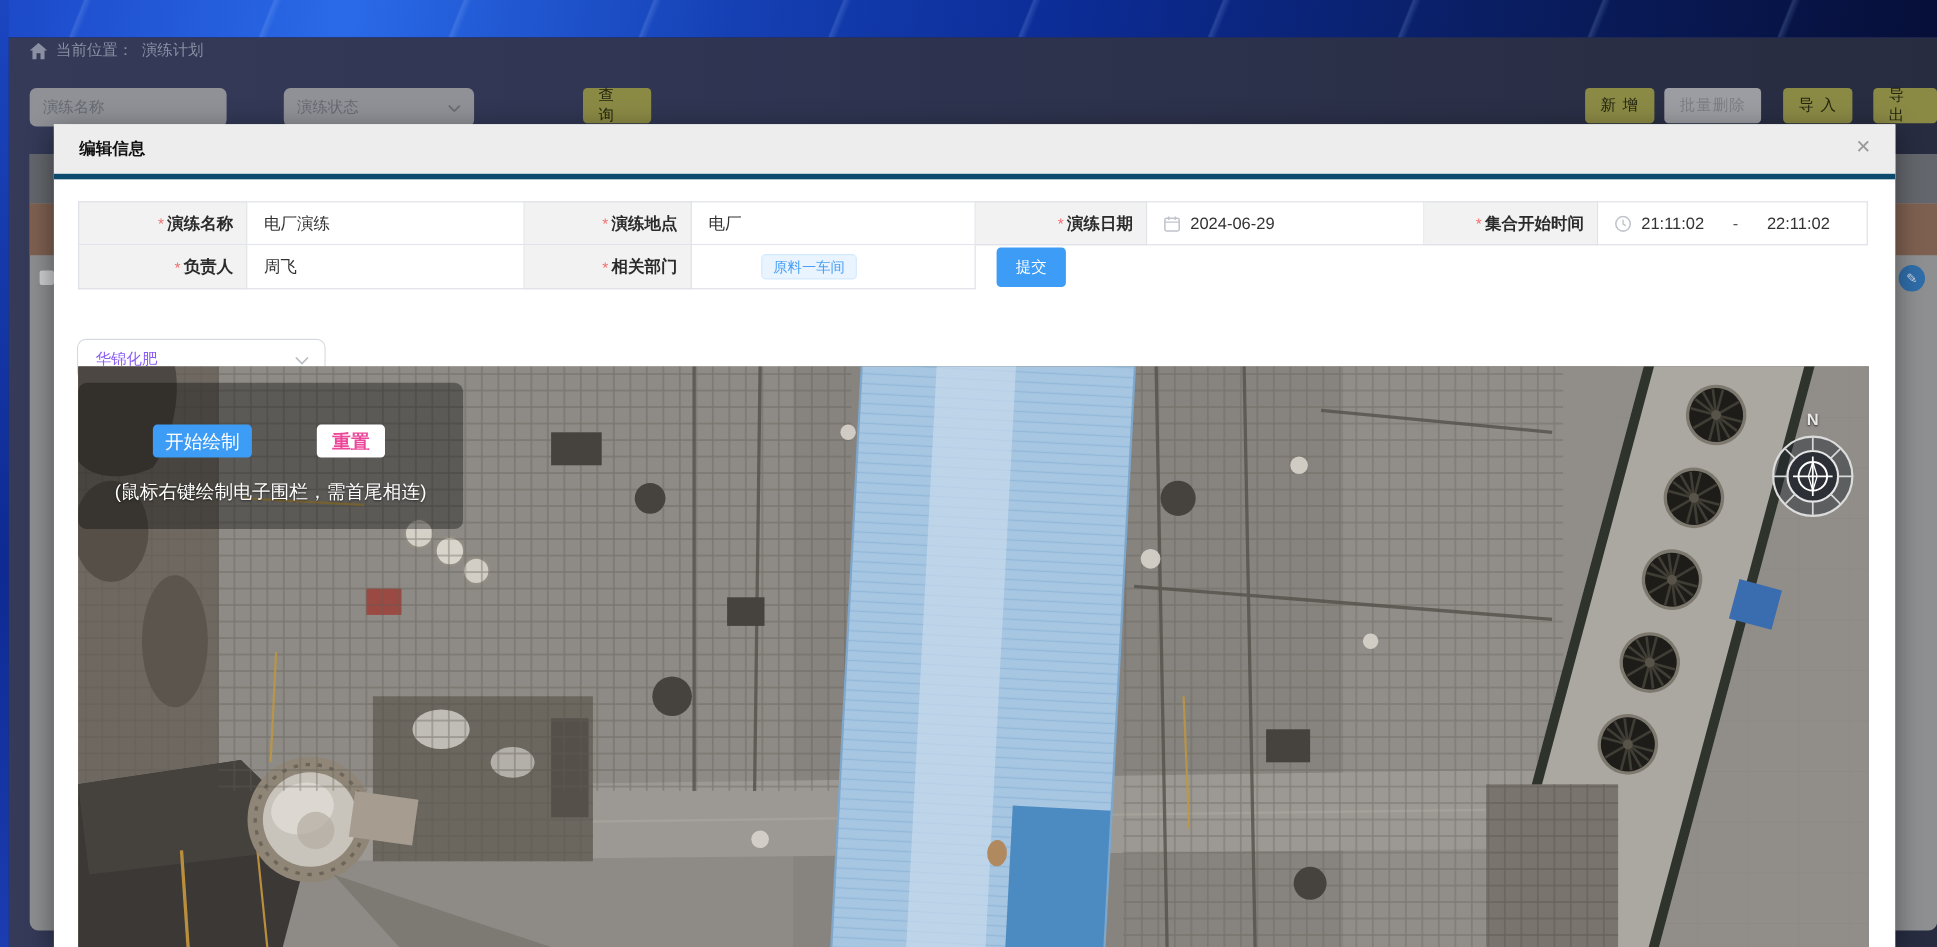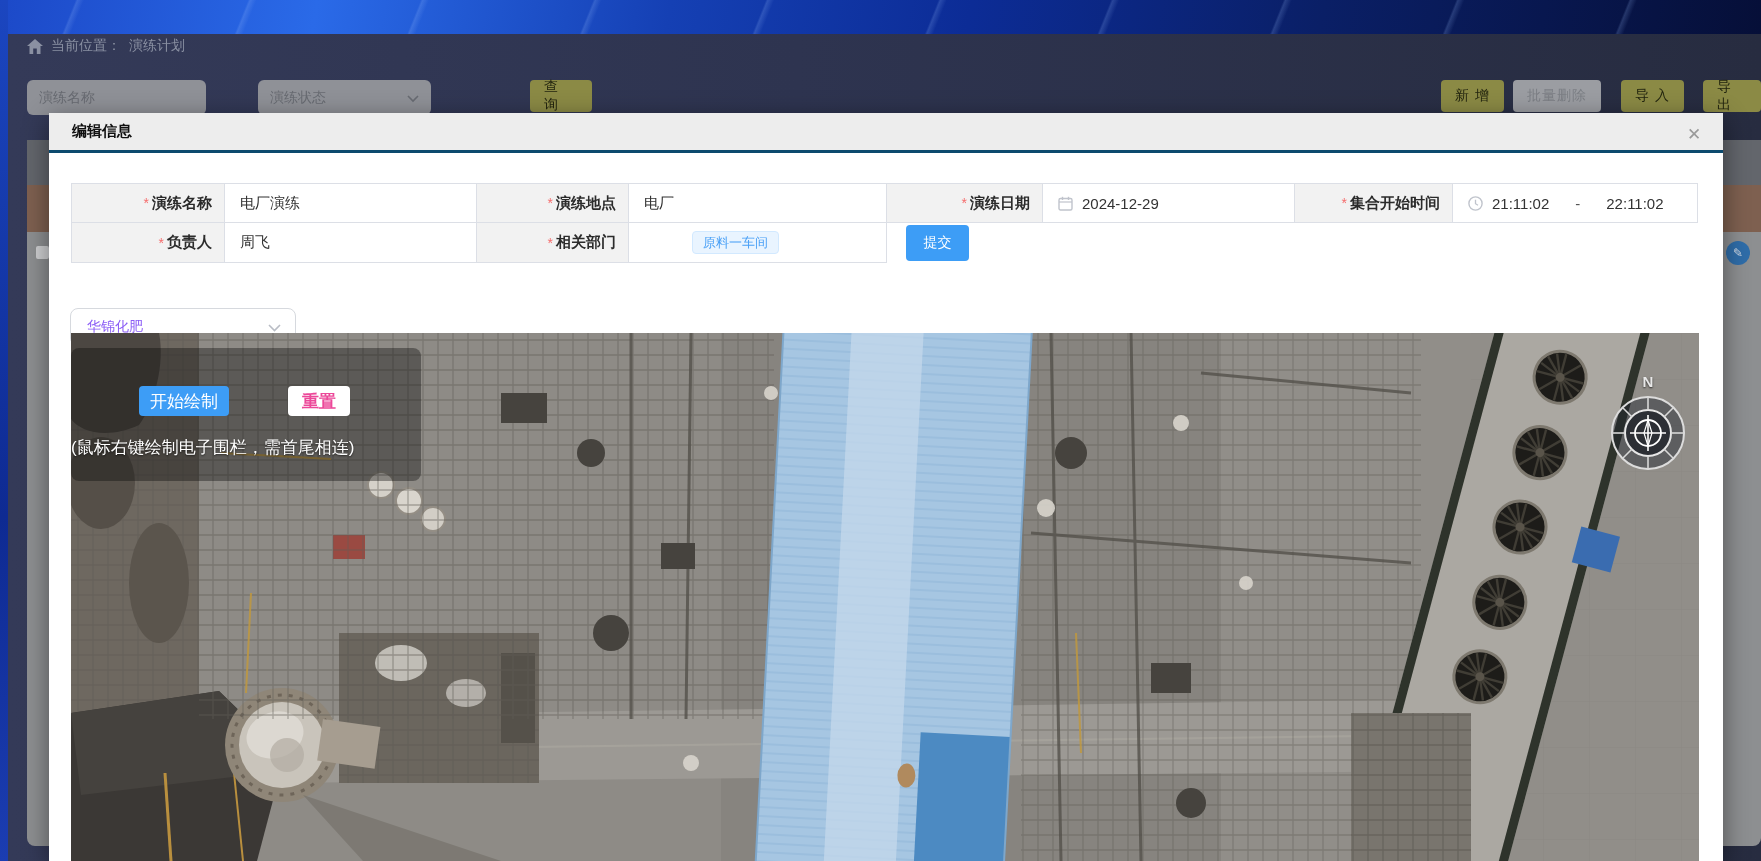--- a/index.html
+++ b/index.html
@@ -36,21 +36,21 @@
   .card-strip.right { left:1723px; width:38px; border-bottom-right-radius:8px; }
   .strip-top { position:absolute; left:0; top:0; width:100%; height:45px; background:#63666c; }
   .strip-header { position:absolute; left:0; top:45px; width:100%; height:47px; background:#7e6050; }
   .strip-checkbox { position:absolute; left:9px; top:61px; width:13px; height:13px; background:#cfd0d2; border-radius:2px; }
   .strip-edit-circle { position:absolute; left:3px; top:56px; width:24px; height:24px; border-radius:50%;
     background:#2f6da9; color:#d7dde6; font-size:12px; display:flex; align-items:center; justify-content:center; }
 
   
   .modal { position:absolute; left:49px; top:113px; width:1674px; height:748px; background:#ffffff;
     box-shadow:0 6px 24px rgba(0,0,0,.45); }
-  .modal-header { height:40px; background:#ededed; border-bottom:3px solid #0c4a6e;
+  .modal-header { height:50px; background:#ededed; border-bottom:5px solid #0c4a6e;
     display:flex; align-items:center; padding:0 23px; }
   .modal-title { font-size:15px; font-weight:bold; color:#111; }
   .modal-close { position:absolute; right:18px; top:10px; width:22px; height:22px; color:#9a9a9a; font-size:17px;
     display:flex; align-items:center; justify-content:center; cursor:pointer; }
 
   
   .form-table { position:absolute; left:22px; top:70px; }
   .frow { display:flex; }
   .cell { height:40px; border-right:1px solid #dcdfe6; border-bottom:1px solid #dcdfe6;
     display:flex; align-items:center; font-size:15px; color:#333; background:#fff; }
@@ -75,21 +75,21 @@
   
   .map-box { position:absolute; left:22px; top:220px; width:1628px; height:528px; overflow:hidden; background:#8e8b86; }
   .map-box svg.art { position:absolute; left:0; top:0; }
 
   .draw-panel { position:absolute; left:0px; top:15px; width:350px; height:133px; background:rgba(10,10,10,.38);
     border-radius:8px; }
   .draw-btn { position:absolute; top:38px; height:30px; border-radius:4px; font-size:17px;
     display:flex; align-items:center; justify-content:center; cursor:pointer; }
   .draw-btn.start { left:68px; width:90px; background:#3d9df6; color:#fff; }
   .draw-btn.reset { left:217px; width:62px; background:#ffffff; color:#ec4899; font-weight:bold; }
-  .draw-tip { position:absolute; left:0; top:88px; width:100%; text-align:left; color:#fff; font-size:17px;
+  .draw-tip { position:absolute; left:0; top:88px; width:100%; text-align:center; color:#fff; font-size:17px;
     text-shadow:0 1px 2px rgba(0,0,0,.6); }
 
   .compass { position:absolute; left:1538px; top:40px; width:78px; height:100px; }
   .compass-n { position:absolute; left:0; top:0; width:78px; text-align:center; color:#e8e8e8; font-weight:bold;
     font-size:15px; text-shadow:0 1px 2px rgba(0,0,0,.7); }
   .compass svg { position:absolute; left:0; top:20px; }
 </style>
 </head>
 <body>
 
@@ -169,21 +169,21 @@
         </div>
         <div class="cell val w-v3">
           <span class="field-icon">
             <svg width="15" height="15" viewBox="0 0 15 15">
                 <rect x="1" y="2.5" width="13" height="11.5" rx="1.5" fill="none" stroke="#c0c4cc" stroke-width="1.4"></rect>
                 <line x1="4.5" y1="0.8" x2="4.5" y2="4" stroke="#c0c4cc" stroke-width="1.4"></line>
                 <line x1="10.5" y1="0.8" x2="10.5" y2="4" stroke="#c0c4cc" stroke-width="1.4"></line>
                 <line x1="1" y1="6" x2="14" y2="6" stroke="#c0c4cc" stroke-width="1.2"></line>
               </svg>
           </span>
-          <span>2024-12-29</span>
+          <span>2024-06-29</span>
         </div>
         <div class="cell lab w-l4">
           <span class="req">*</span>
           <span>集合开始时间</span>
         </div>
         <div class="cell val w-v4">
           <span class="field-icon">
             <svg width="15" height="15" viewBox="0 0 15 15">
                 <circle cx="7.5" cy="7.5" r="6.6" fill="none" stroke="#c0c4cc" stroke-width="1.4"></circle>
                 <path d="M7.5 3.8 V7.7 L10 9.2" fill="none" stroke="#c0c4cc" stroke-width="1.3"></path>

